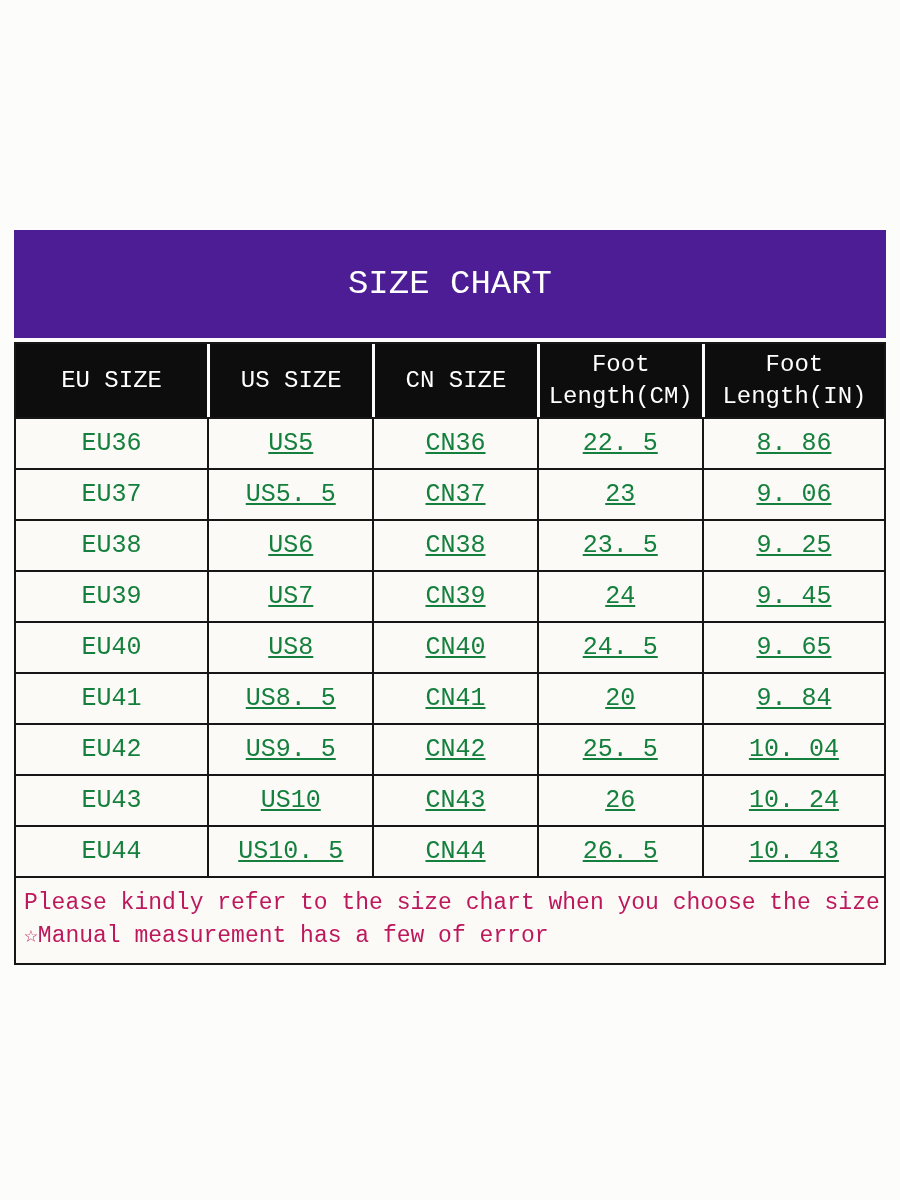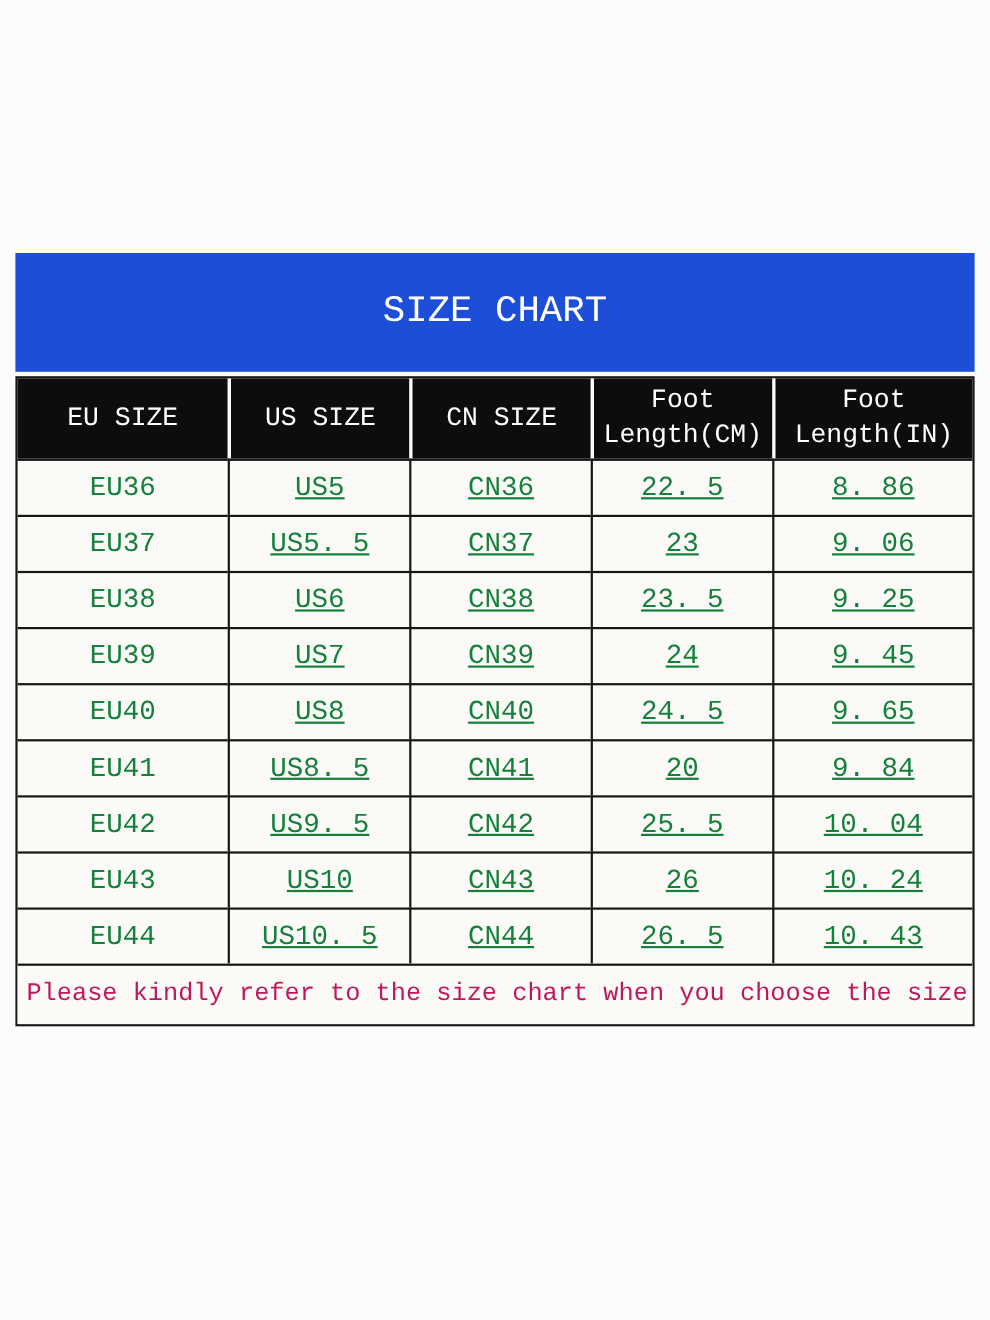--- a/index.html
+++ b/index.html
@@ -19,21 +19,21 @@
     overflow: hidden;
   }
   .chart-wrap {
     position: absolute;
     left: 14px;
     top: 230px;
     width: 872px;
   }
   .title-bar {
     height: 108px;
-    background: #1d4ed8;
+    background: #4c1d95;
     display: flex;
     align-items: center;
     justify-content: center;
     margin-bottom: 4px;
   }
   .title-text {
     color: #ffffff;
     font-size: 34px;
     letter-spacing: 0px;
     white-space: nowrap;
@@ -116,18 +116,19 @@
           <div class="row"><div class="cell">EU37</div><div class="cell colsep">US5. 5</div><div class="cell colsep">CN37</div><div class="cell colsep">23</div><div class="cell colsep">9. 06</div></div>
           <div class="row"><div class="cell">EU38</div><div class="cell colsep">US6</div><div class="cell colsep">CN38</div><div class="cell colsep">23. 5</div><div class="cell colsep">9. 25</div></div>
           <div class="row"><div class="cell">EU39</div><div class="cell colsep">US7</div><div class="cell colsep">CN39</div><div class="cell colsep">24</div><div class="cell colsep">9. 45</div></div>
           <div class="row"><div class="cell">EU40</div><div class="cell colsep">US8</div><div class="cell colsep">CN40</div><div class="cell colsep">24. 5</div><div class="cell colsep">9. 65</div></div>
           <div class="row"><div class="cell">EU41</div><div class="cell colsep">US8. 5</div><div class="cell colsep">CN41</div><div class="cell colsep">20</div><div class="cell colsep">9. 84</div></div>
           <div class="row"><div class="cell">EU42</div><div class="cell colsep">US9. 5</div><div class="cell colsep">CN42</div><div class="cell colsep">25. 5</div><div class="cell colsep">10. 04</div></div>
           <div class="row"><div class="cell">EU43</div><div class="cell colsep">US10</div><div class="cell colsep">CN43</div><div class="cell colsep">26</div><div class="cell colsep">10. 24</div></div>
           <div class="row"><div class="cell">EU44</div><div class="cell colsep">US10. 5</div><div class="cell colsep">CN44</div><div class="cell colsep">26. 5</div><div class="cell colsep">10. 43</div></div>
           <div class="footnote">
             <div>Please kindly refer to the size chart when you choose the size</div>
+            <div>☆Manual measurement has a few of error</div>
           </div>
         </div>
     </div>
 
   </div>
 </div>
 
 </body></html>

